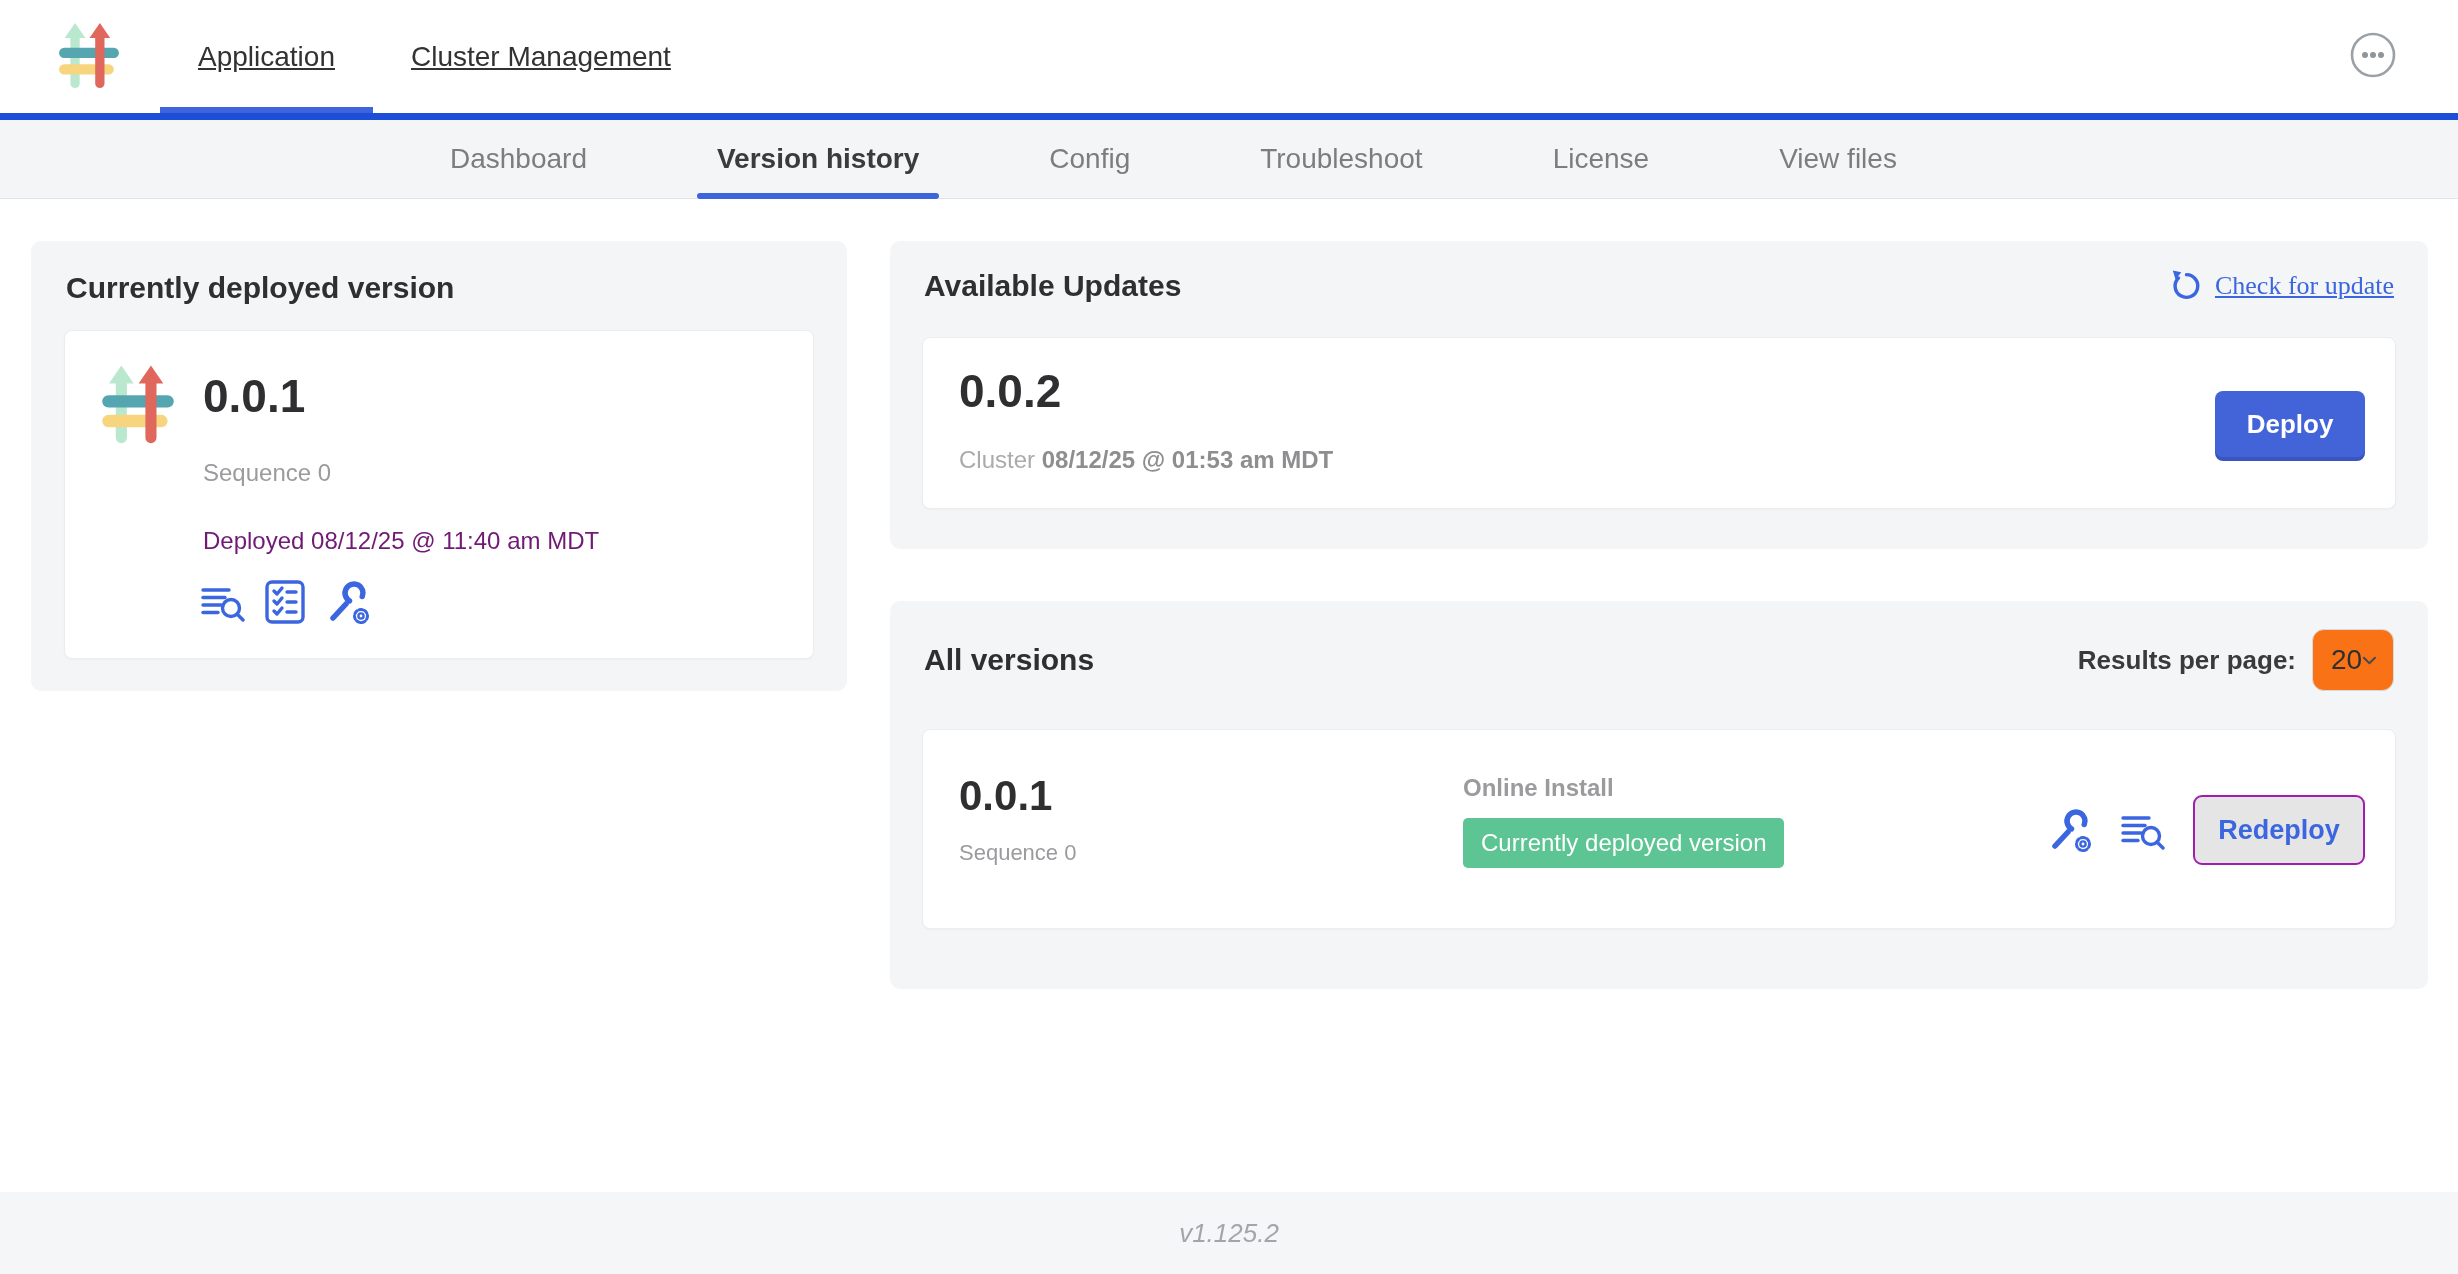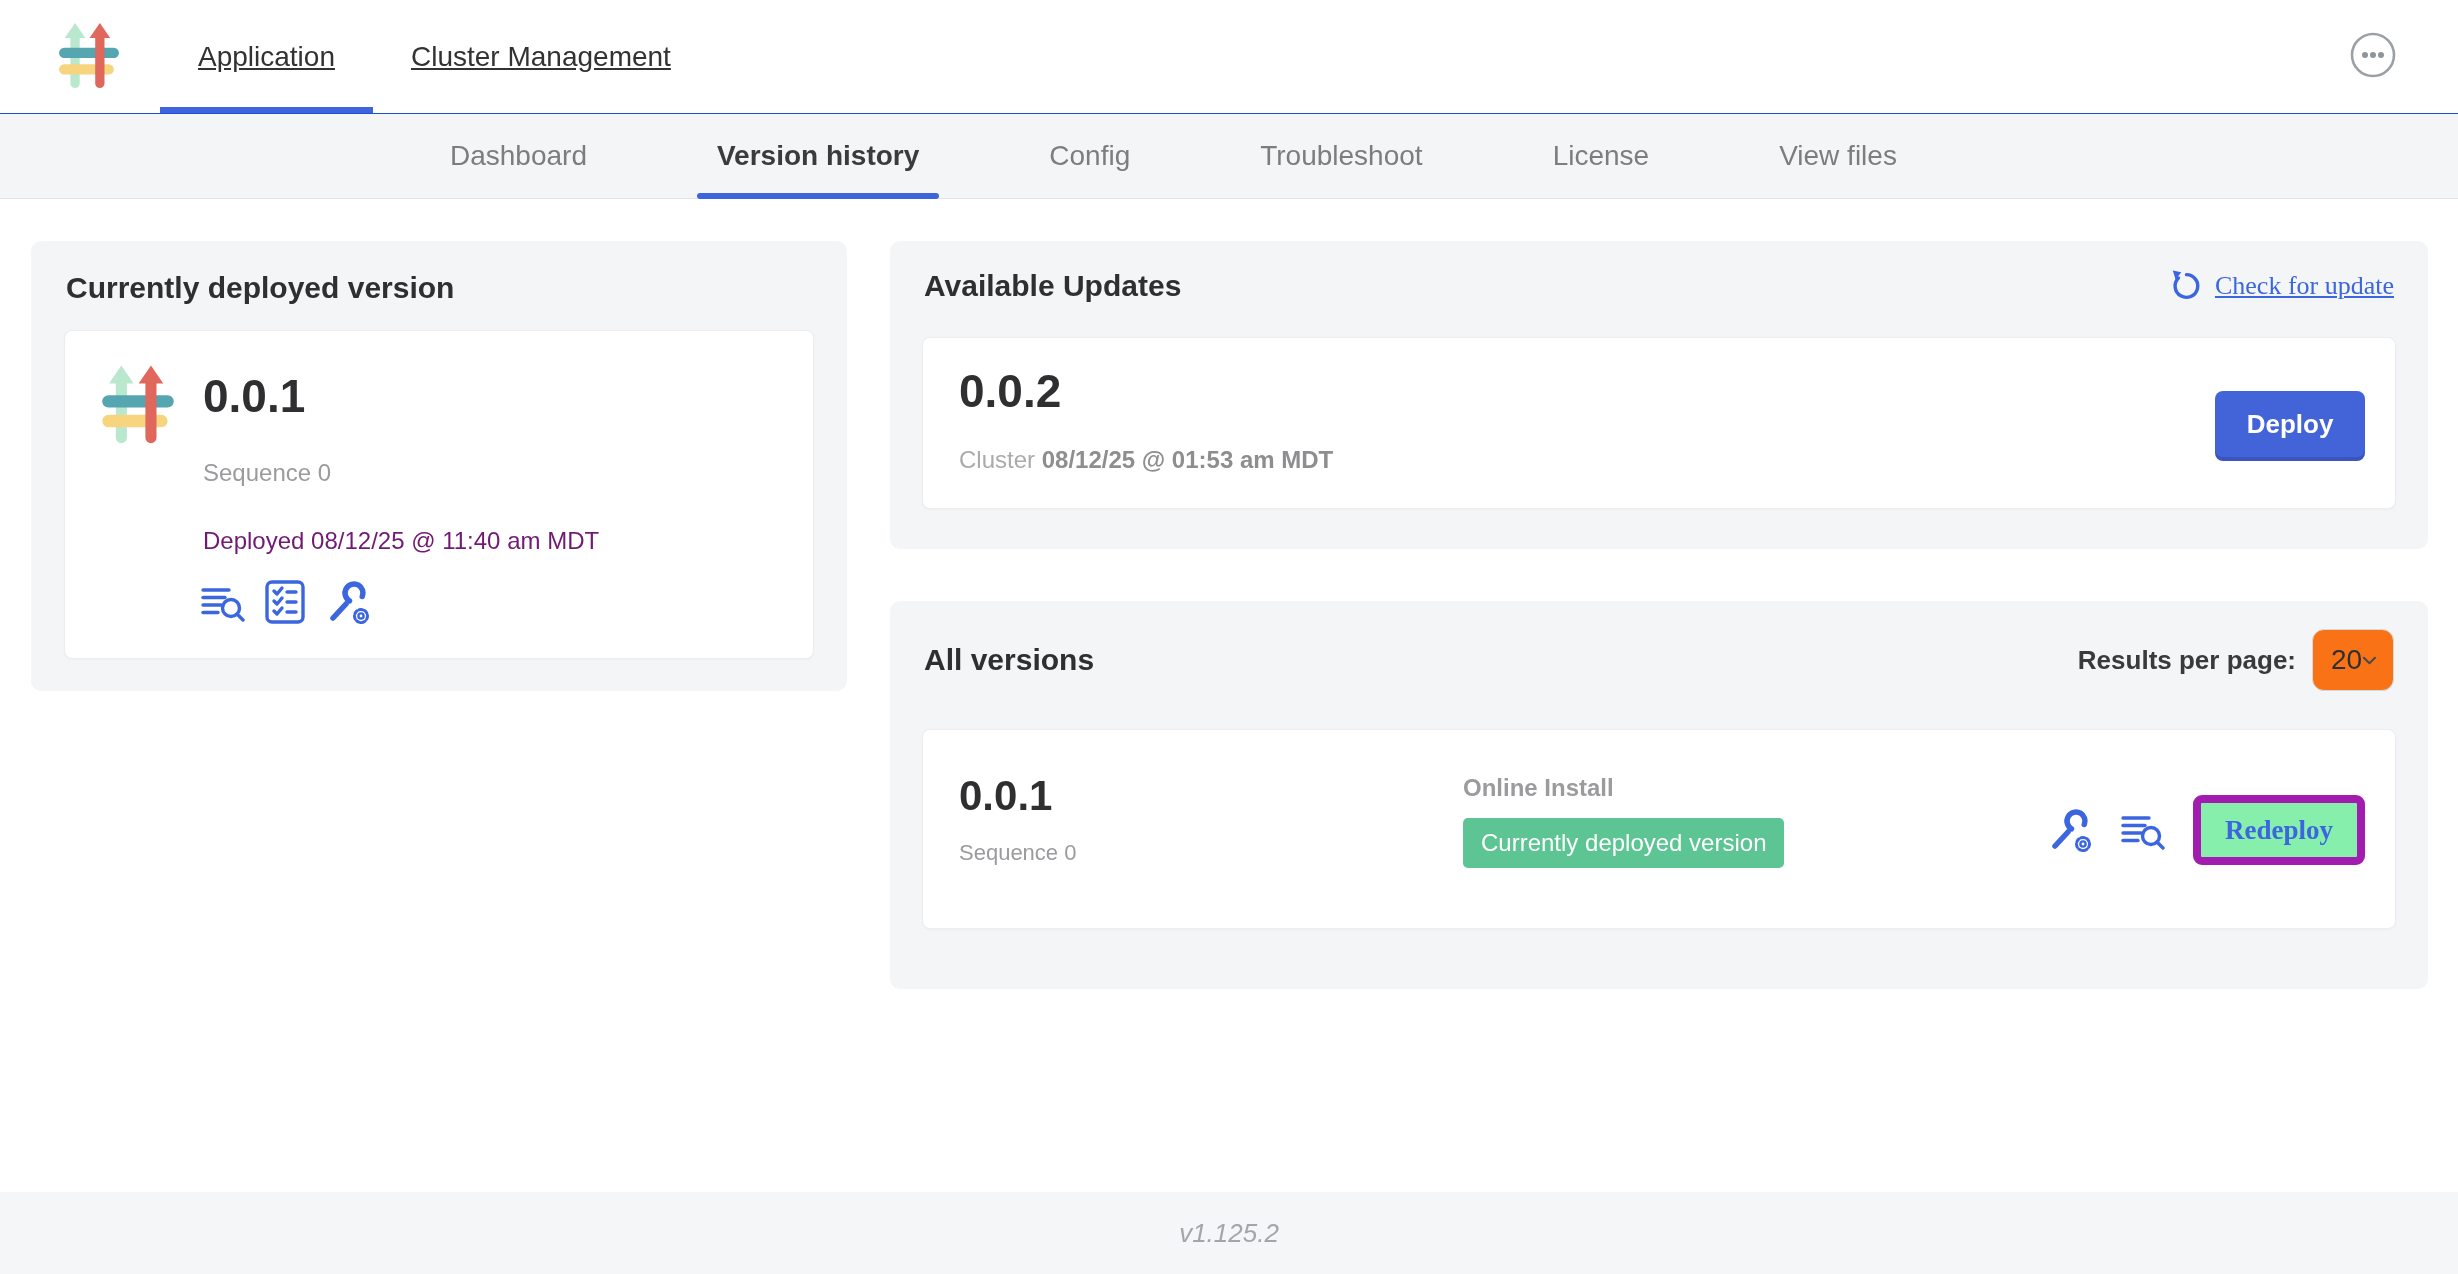--- a/index.html
+++ b/index.html
@@ -8,21 +8,21 @@
 
   
   #header { position:absolute; top:0; left:0; width:100%; height:113px; background:#fff; }
   .logo { position:absolute; left:58px; top:21px; width:62px; height:70px; cursor:pointer; }
   .header-tabs { position:absolute; left:160px; top:0; height:113px; display:flex;text-decoration:underline; }
   .header-tab { position:relative; height:113px; padding:0 38px; display:flex; align-items:center; font-size:28px; color:#323232; cursor:pointer; }
   .header-tab.active::after { content:""; position:absolute; left:0; right:0; bottom:0; height:6px; background:#3e64dc; }
   .more-btn { position:absolute; right:62px; top:32px; width:46px; height:46px; cursor:pointer; }
 
   
-  #subnav { position:absolute; top:113px; left:0; width:100%; height:86px; background:#f4f5f7; border-top:1px solid #1d4ed8; border-bottom:1px solid #e3e3e6; display:flex; align-items:stretch; padding-left:430px; gap:90px; }
+  #subnav { position:absolute; top:113px; left:0; width:100%; height:86px; background:#f4f5f7; border-top:7px solid #1d4ed8; border-bottom:1px solid #e3e3e6; display:flex; align-items:stretch; padding-left:430px; gap:90px; }
   .subnav-tab { position:relative; display:flex; align-items:center; padding:0 20px; font-size:28px; color:#7d7d7f; cursor:pointer; white-space:nowrap; }
   .subnav-tab.active { color:#3b3b3d; font-weight:600; }
   .subnav-tab.active::after { content:""; position:absolute; left:0; right:0; bottom:-1px; height:6px; background:#3e64dc; border-radius:3px; }
 
   
   #main { position:absolute; top:200px; left:0; width:100%; bottom:82px; background:#fff; }
   .gray-card { position:absolute; background:#f4f5f7; border-radius:10px; }
   .white-card { position:absolute; background:#fff; border:1px solid #ebedef; border-radius:8px; box-shadow:0 1px 2px rgba(0,0,0,.03); }
 
   
@@ -54,21 +54,21 @@
   .rpp-label { font-size:26px; font-weight:600; color:#3a3a3c; }
   .rpp-select { width:82px; height:62px; background:#f97316; border:1px solid #d6d9dd; border-radius:12px; display:inline-flex; align-items:center; justify-content:space-between; padding:0 16px 0 18px; font-size:28px; color:#2f2f31; cursor:pointer; }
   #row-inner { left:32px; top:128px; width:1474px; height:200px; }
   .row-version-col { position:absolute; left:36px; top:42px; }
   .row-version { font-size:42px; font-weight:bold; color:#2f2f31; }
   .row-seq { margin-top:20px; font-size:22px; color:#9b9b9e; }
   .row-mid-col { position:absolute; left:540px; top:44px; }
   .row-install-type { font-size:24px; color:#9b9b9e; font-weight:600; }
   .row-badge { display:inline-block; margin-top:16px; padding:11px 18px; background:#5cc593; color:#fff; font-size:24px; border-radius:5px; }
   .row-actions { position:absolute; right:30px; top:0; height:200px; display:flex; align-items:center; gap:28px; }
-  .redeploy-btn { width:172px; height:70px; background:#86efac; border:8px solid #a21caf; border-radius:9px; color:#3b66e0; font-size:27px; font-weight:bold; font-family:Liberation Serif, serif; cursor:pointer; }
+  .redeploy-btn { width:172px; height:70px; background:#e5e5e5; border:2px solid #a21caf; border-radius:9px; color:#3b66e0; font-size:27px; font-weight:bold; font-family:Liberation Sans, sans-serif; cursor:pointer; }
 
   
   #footer { position:absolute; left:0; bottom:0; width:100%; height:82px; background:#f5f6f8; display:flex; align-items:center; justify-content:center;font-style:italic; }
   .footer-version { font-size:26px; color:#a2a6aa; }
 </style>
 </head>
 <body>
 
 <div id="app">
 

